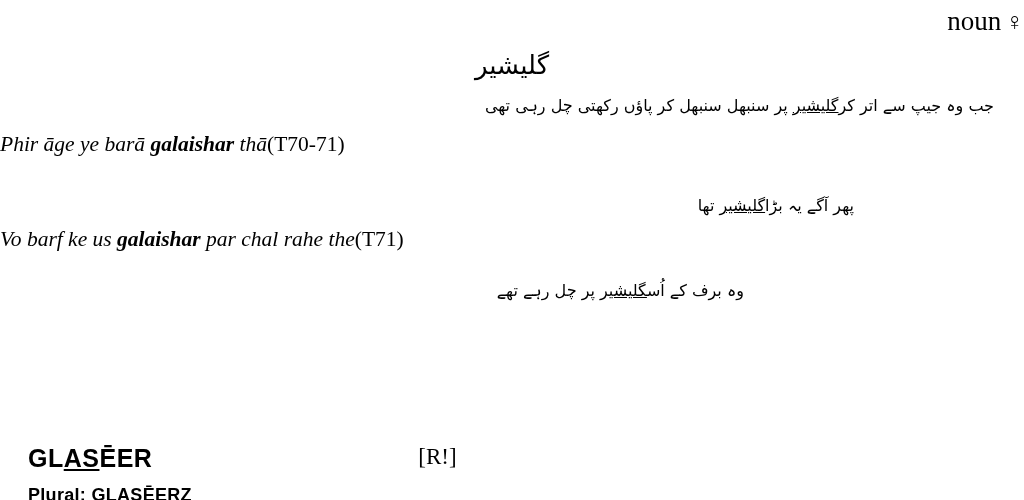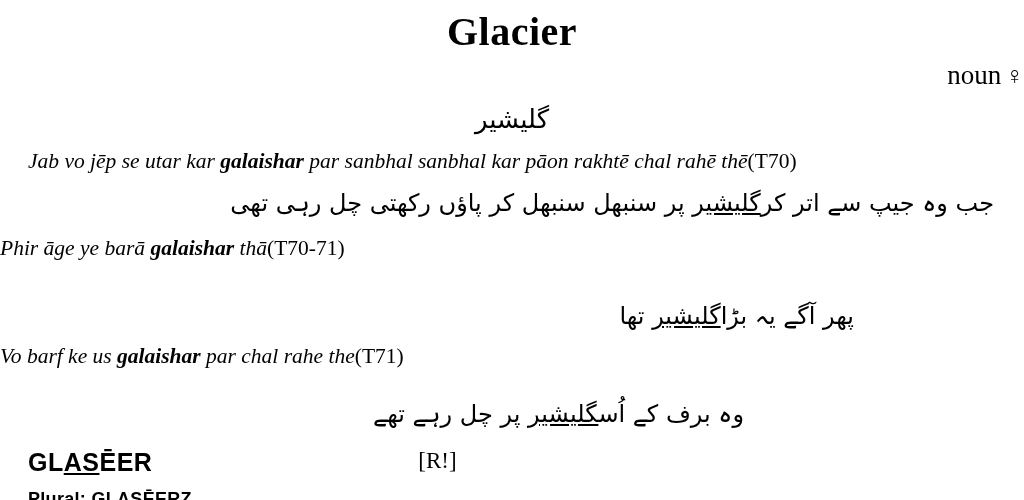--- a/index.html
+++ b/index.html
@@ -61,21 +61,21 @@
   }
   .roman-line b {
     font-weight: bold;
     font-style: italic;
   }
   .cite {
     font-style: normal;
   }
   .urdu-line {
     font-family: "DejaVu Sans", sans-serif;
-    font-size: 24px;
+    font-size: 16px;
     direction: rtl;
     text-align: right;
     padding-right: 36px;
     line-height: 1.6;
     margin-top: 4px;
   }
   .urdu-line .u {
     text-decoration: underline;
   }
   .b1 .roman-line { padding-left: 28px; }
@@ -113,32 +113,28 @@
     margin-top: 12px;
     letter-spacing: 0.3px;
   }
   .plural .und { text-decoration: underline; }
 </style>
 </head>
 <body>
 
 <div class="page">
 
-  <div class="headword">Glacier</div>
 
   <div class="pos-line">
     <span>noun</span><span class="pos-gender">♀</span>
   </div>
 
   <div class="urdu-head">گلیشیر</div>
 
   <div class="example-block b1">
-    <div class="roman-line">
-      <span>Jab vo jēp se utar kar </span><b>galaishar</b><span> par sanbhal sanbhal kar pāon rakhtē chal rahē thē</span><span class="cite">(T70)</span>
-    </div>
     <div class="urdu-line">
       <span>جب وہ جیپ سے اتر کر</span><span class="u">گلیشیر</span> <span>پر سنبھل سنبھل کر پاؤں رکھتی چل رہی تھی</span>
     </div>
   </div>
 
   <div class="example-block b2">
     <div class="roman-line">
       <span>Phir āge ye barā </span><b>galaishar</b><span> thā</span><span class="cite">(T70-71)</span>
     </div>
     <div class="urdu-line">

